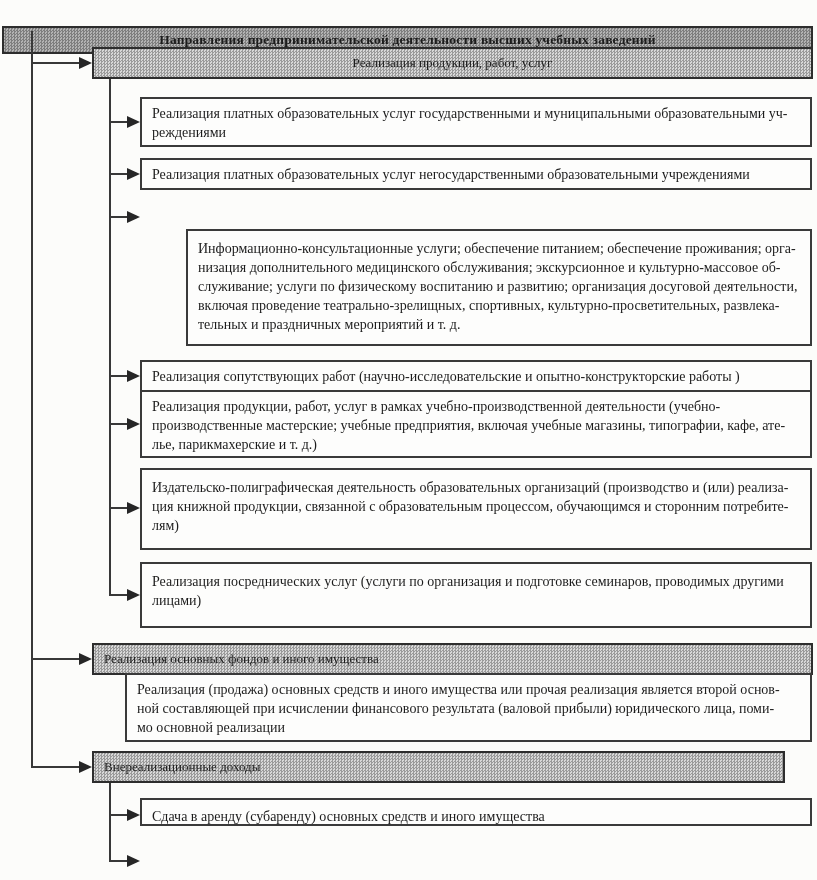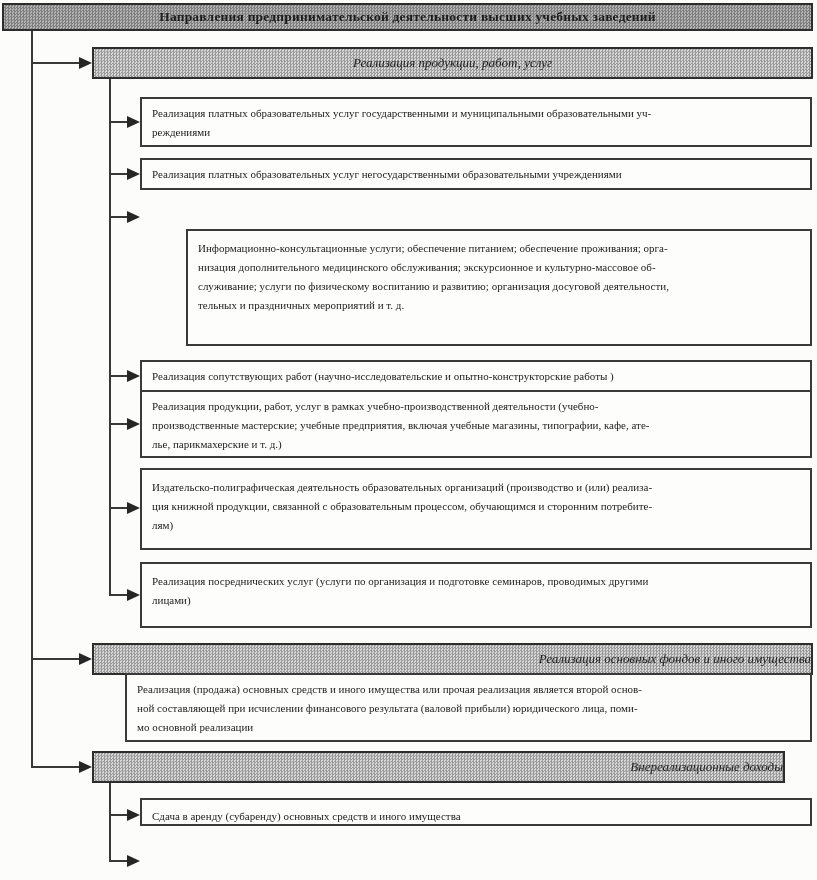--- a/index.html
+++ b/index.html
@@ -6,27 +6,27 @@
   .canvas{
     position:relative;width:817px;height:880px;background:#fcfcfa;
     font-family:"Liberation Serif","DejaVu Serif",serif;color:#1c1c1c;
     overflow:hidden;
   }
   .bar{
     position:absolute;box-sizing:border-box;border:2px solid #2d2d2d;
     display:flex;align-items:center;font-size:13px;
   }
   .bar.center{justify-content:center;}
-  .bar.left{padding-left:10px;justify-content:flex-end;}
-  .title-fill{background:repeating-conic-gradient(#7e7e7e 0% 25%, #b3b3b3 0% 50%) 0 0/3px 3px;}
-  .hdr-fill{background:repeating-conic-gradient(#9a9a9a 0% 25%, #d8d8d8 0% 50%) 0 0/3px 3px;font-style:italic;}
+  .bar.left{padding-left:10px;}
+  .title-fill{background:repeating-conic-gradient(#7e7e7e 0% 25%, #b3b3b3 0% 50%) 0 0/3px 3px;margin-top:23px;}
+  .hdr-fill{background:repeating-conic-gradient(#9a9a9a 0% 25%, #d8d8d8 0% 50%) 0 0/3px 3px;}
   .title-text{font-weight:bold;font-size:13.5px;letter-spacing:0.2px;}
   .box{
     position:absolute;box-sizing:border-box;border:2px solid #3a3a3a;
-    background:#fdfdfc;padding:5px 8px 3px 10px;font-size:11px;line-height:19px;
+    background:#fdfdfc;padding:5px 8px 3px 10px;font-size:14px;line-height:19px;
   }
   .ln{white-space:nowrap;}
   .vline,.hline{position:absolute;background:#383838;}
   .vline{width:2px;}
   .hline{height:2px;}
   .arr{
     position:absolute;width:0;height:0;
     border-top:6px solid transparent;border-bottom:6px solid transparent;
     border-left:13px solid #262626;
   }
@@ -76,20 +76,21 @@
 
   <div class="box" style="left:140px;top:158px;width:672px;height:32px">
     <div class="ln">Реализация платных образовательных услуг негосударственными образовательными учреждениями</div>
   </div>
 
 
   <div class="box" style="left:186px;top:229px;width:626px;height:117px;padding-top:8px">
     <div class="ln">Информационно-консультационные услуги; обеспечение питанием; обеспечение проживания; орга-</div>
     <div class="ln">низация дополнительного медицинского обслуживания; экскурсионное и культурно-массовое об-</div>
     <div class="ln">служивание; услуги по физическому воспитанию и развитию; организация досуговой деятельности,</div>
+    <div class="ln">включая проведение театрально-зрелищных, спортивных, культурно-просветительных, развлека-</div>
     <div class="ln">тельных и праздничных мероприятий и т. д.</div>
   </div>
 
   <div class="box" style="left:140px;top:360px;width:672px;height:36px">
     <div class="ln">Реализация сопутствующих работ (научно-исследовательские и опытно-конструкторские работы )</div>
   </div>
 
   <div class="box" style="left:140px;top:390px;width:672px;height:68px">
     <div class="ln">Реализация продукции, работ, услуг в рамках учебно-производственной деятельности (учебно-</div>
     <div class="ln">производственные мастерские; учебные предприятия, включая учебные магазины, типографии, кафе, ате-</div>

